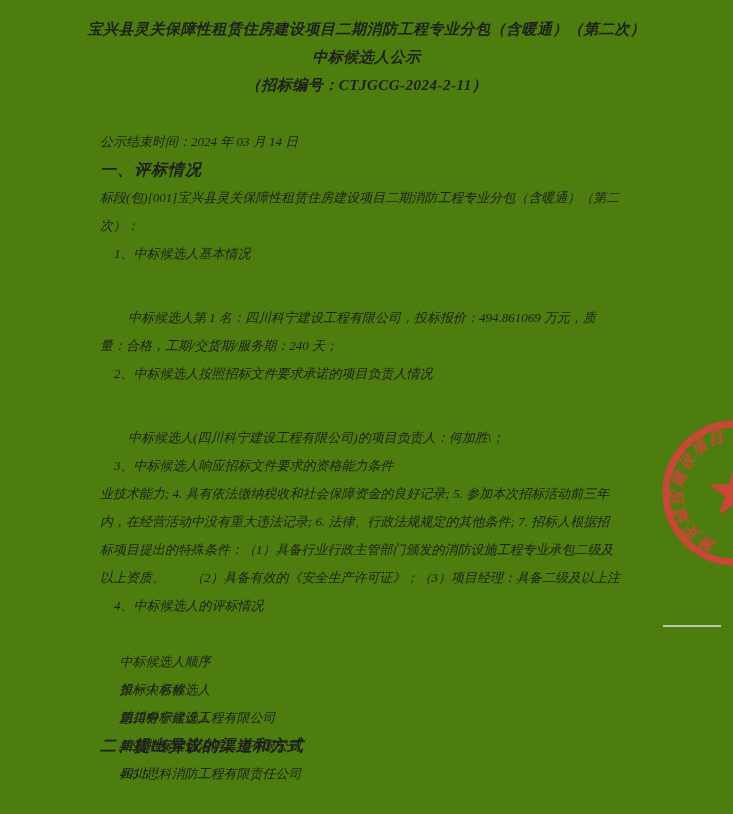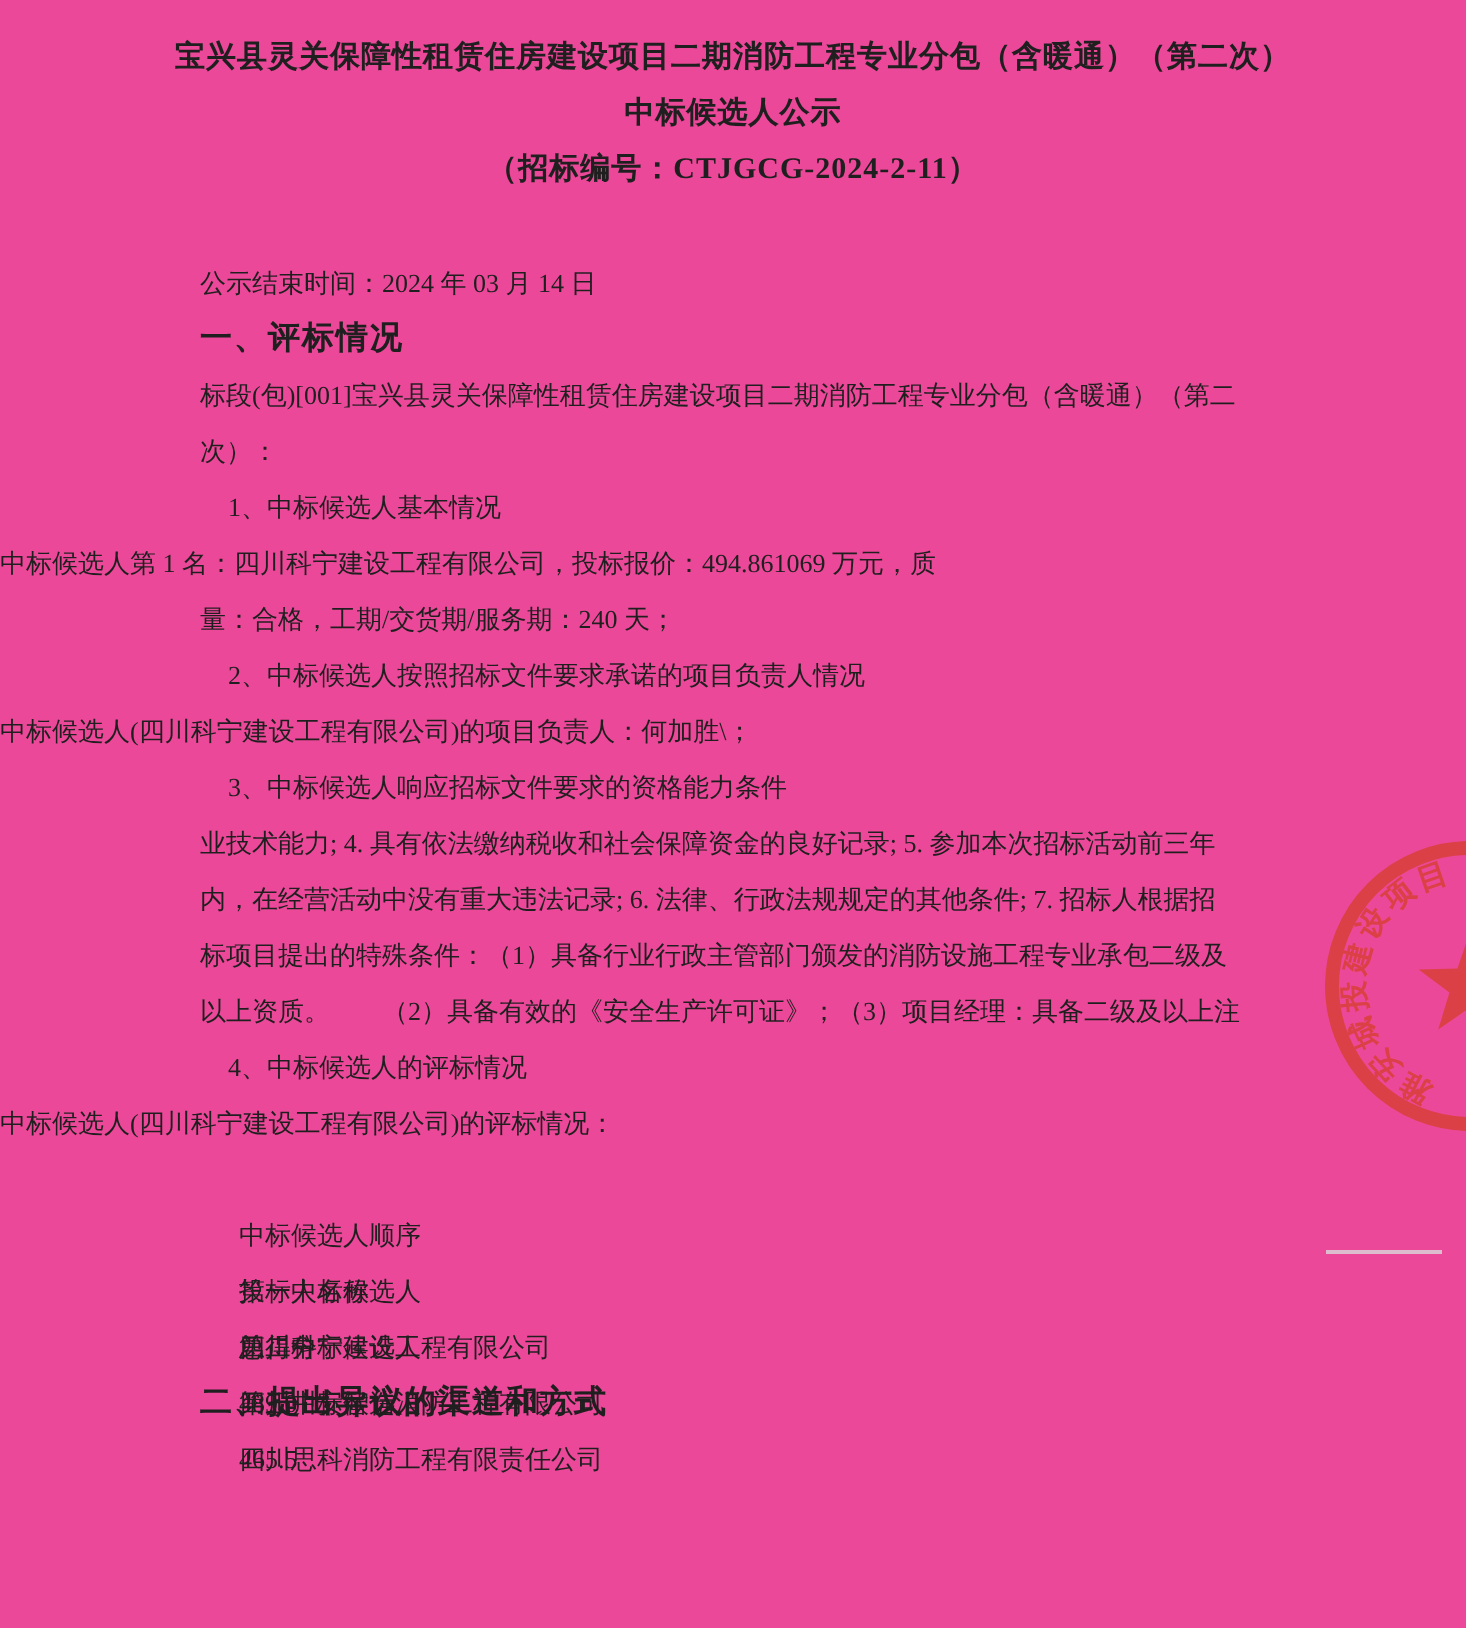--- a/index.html
+++ b/index.html
@@ -1,29 +1,29 @@
 <!DOCTYPE html>
 <html><head>
 <meta charset="utf-8">
 <style>
   html,body{margin:0;padding:0;}
   body{
     width:733px;height:814px;background:#ffffff;overflow:hidden;position:relative;
     font-family:"Liberation Serif","DejaVu Serif",serif;color:#1f1f1f;
   }
-  .page{position:absolute;inset:0;background:#ec4899;}
+  .page{position:absolute;inset:0;background:#4d7c0f;font-style:italic;}
   
   .title-block{position:absolute;top:15px;left:0;right:0;text-align:center;}
   .title-line{height:28px;line-height:28px;font-size:15px;font-weight:bold;letter-spacing:.5px;}
   
   .body-block{position:absolute;top:128px;left:0;right:0;}
   .ln{height:28px;line-height:28px;font-size:13px;white-space:pre;}
   .ind0{padding-left:100px;}
   .ind1{padding-left:114px;}
-  .ind2{}
+  .ind2{padding-left:128px;margin-top:36px;}
   .sec{font-weight:bold;font-size:16px;letter-spacing:1px;}
   .cell{margin-right:7px;}
   
   .artifact-line{position:absolute;left:663px;top:625px;width:58px;height:2px;background:#d9d9d9;opacity:.8;}
   
   .stamp{position:absolute;left:650px;top:405px;width:170px;height:180px;opacity:.88;}
   .stamp text{font-family:"Liberation Serif","DejaVu Serif",serif;font-weight:bold;font-size:15px;}
 </style>
 </head>
 <body>
@@ -45,21 +45,20 @@
     <div class="ln ind2">中标候选人第 1 名：四川科宁建设工程有限公司，投标报价：494.861069 万元，质</div>
     <div class="ln ind0">量：合格，工期/交货期/服务期：240 天；</div>
     <div class="ln ind1">2、中标候选人按照招标文件要求承诺的项目负责人情况</div>
     <div class="ln ind2">中标候选人(四川科宁建设工程有限公司)的项目负责人：何加胜\；</div>
     <div class="ln ind1">3、中标候选人响应招标文件要求的资格能力条件</div>
     <div class="ln ind0">业技术能力; 4. 具有依法缴纳税收和社会保障资金的良好记录; 5. 参加本次招标活动前三年</div>
     <div class="ln ind0">内，在经营活动中没有重大违法记录; 6. 法律、行政法规规定的其他条件; 7. 招标人根据招</div>
     <div class="ln ind0">标项目提出的特殊条件：（1）具备行业行政主管部门颁发的消防设施工程专业承包二级及</div>
     <div class="ln ind0">以上资质。　　（2）具备有效的《安全生产许可证》；（3）项目经理：具备二级及以上注</div>
     <div class="ln ind1">4、中标候选人的评标情况</div>
-    <div class="ln ind2">中标候选人(四川科宁建设工程有限公司)的评标情况：</div>
 
     <div class="ln ind0">
       <span class="cell">中标候选人顺序</span>
       <span class="cell">投标人名称</span>
       <span class="cell">总得分</span>
     </div>
     <div class="ln ind0">
       <span class="cell">第一中标候选人</span>
       <span class="cell">四川科宁建设工程有限公司</span>
       <span class="cell">489.0</span>

